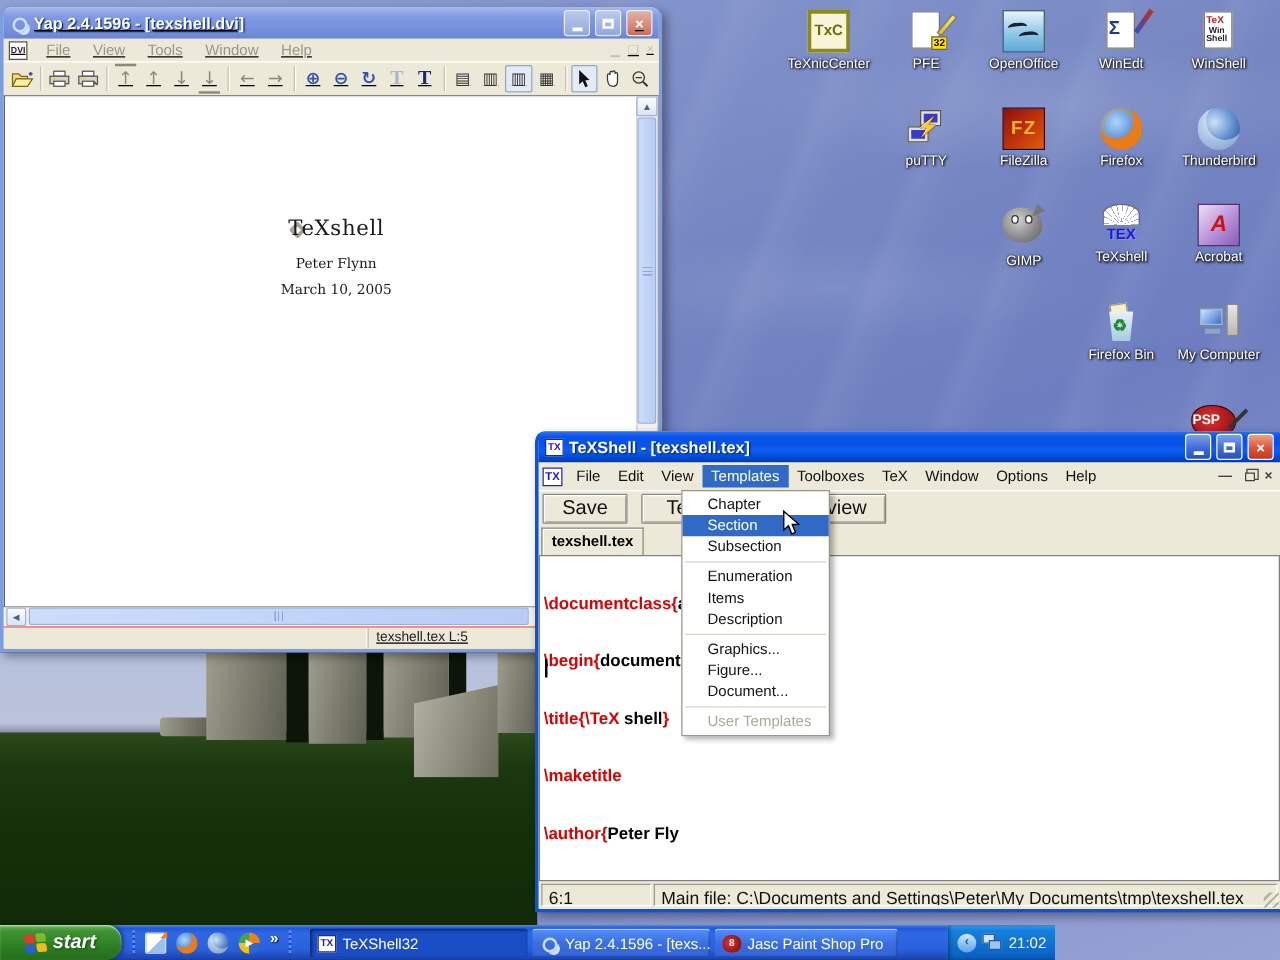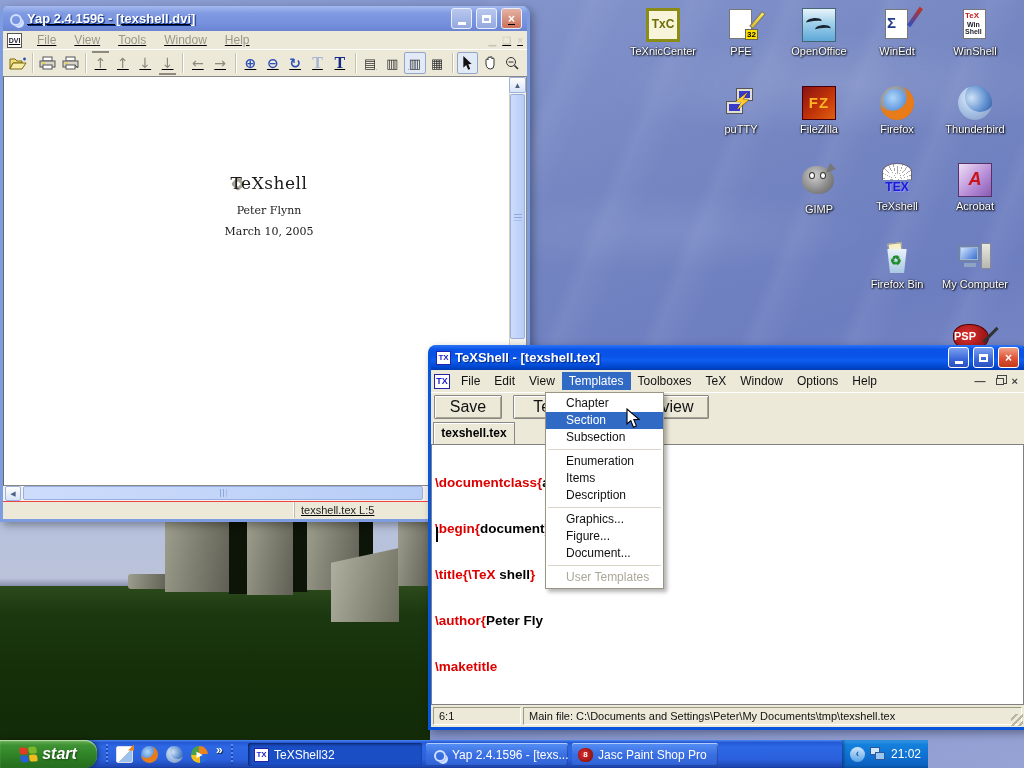--- a/index.html
+++ b/index.html
@@ -146,36 +146,36 @@
     box-shadow:inset 1px 1px 0 #fff, inset -1px -1px 0 #a9a590; font-size:16px; color:#111; text-align:center; line-height:22px; }
   .ts-tabrow { position:relative; height:24px; background:#ece9d8; }
   .ts-tab { position:absolute; left:2px; top:2px; width:82px; height:22px; background:#ece9d8; border:1px solid #888;
     border-bottom:none; box-shadow:inset 1px 1px 0 #fff; font-weight:bold; font-size:12px; text-align:center; line-height:20px; }
   .ts-editor { position:relative; height:261px; background:#fff; border:1px solid #808080; overflow:hidden;
     font-weight:bold; font-size:13.5px; letter-spacing:0; white-space:pre; }
   .ed-line { height:16px; line-height:16px; padding-left:3px; }
   .ed-line .cmd { color:#dd0000; }
   .ed-line .txt { color:#000; }
   .caret { position:absolute; left:4px; top:82px; width:2px; height:15px; background:#000; }
-  .stat-ts { height:22px; display:flex; gap:2px; padding:2px; background:#ece9d8; font-size:11px; color:#111; }
+  .stat-ts { height:22px; display:flex; gap:2px; padding:2px; background:#ece9d8; font-size:14px; color:#111; }
   .spanel { border:1px solid; border-color:#9d9a84 #fff #fff #9d9a84; padding:2px 5px; white-space:nowrap; overflow:hidden; }
   .spanel.p-pos { width:88px; }
   .spanel.p-main { flex:1; }
   .grip { position:absolute; right:1px; bottom:1px; width:12px; height:12px;
     background:repeating-linear-gradient(135deg,transparent 0 3px,#b8b4a0 3px 5px); }
 
   
   .dropdown { position:absolute; left:114px; top:47px; width:119px; background:#fff; border:1px solid #9a9683; box-shadow:3px 3px 4px rgba(0,0,0,.3); z-index:30; padding:2px 0; }
   .dd-item { height:17px; line-height:17px; font-size:12px; color:#111; padding-left:20px; }
   .dd-item.sel { background:#316ac5; color:#fff; }
   .dd-item.disabled { color:#aca899; }
   .dd-sep { height:1px; background:#d9d5c9; margin:3px 2px; }
 
   
-  #taskbar { position:absolute; left:0; top:740px; width:928px; height:28px; z-index:50;
+  #taskbar { position:absolute; left:0; top:740px; width:844px; height:28px; z-index:50;
     background:linear-gradient(180deg,#4b86f2 0%,#2458d4 9%,#2e68e4 24%,#2a60dd 70%,#1c44ae 97%,#15379a 100%); }
   #start-btn { position:absolute; left:0; top:0; width:97px; height:28px; border-radius:0 12px 12px 0;
     background:linear-gradient(180deg,#71b45e 0%,#3f9334 18%,#2f8226 55%,#27701f 90%);
     box-shadow:inset 0 1px 1px #b8e0a8, 2px 0 4px rgba(0,0,0,.4); display:flex; align-items:center; justify-content:center; gap:5px; }
   #start-btn .s-txt { color:#fff; font-weight:bold; font-style:italic; font-size:16px; text-shadow:1px 1px 2px #1c4a14; }
   .flag { width:17px; height:15px; transform:rotate(-6deg); display:grid; grid-template-columns:8px 8px; grid-template-rows:7px 7px; gap:1px; }
   .flag i { border-radius:1px 3px 1px 3px; }
   .flag .f1{background:#e23c26;} .flag .f2{background:#7db828;} .flag .f3{background:#2a5fd8;} .flag .f4{background:#f2bc1e;}
   .ql { position:absolute; left:100px; top:0; height:28px; display:flex; align-items:center; gap:8px; padding:0 6px; }
   .ql-div { width:2px; height:20px; background:repeating-linear-gradient(180deg,#5d8cf0 0 2px,#1c46b0 2px 4px); }
@@ -486,22 +486,22 @@
   </div>
 
   <div class="ts-tabrow">
     <div class="ts-tab">texshell.tex</div>
   </div>
 
   <div class="ts-editor">
     <div class="ed-line"><span class="cmd">\documentclass{</span><span class="txt">a</span></div>
     <div class="ed-line"><span class="cmd">\begin{</span><span class="txt">document</span><span class="cmd">}</span></div>
     <div class="ed-line"><span class="cmd">\title{\TeX</span><span class="txt"> shell</span><span class="cmd">}</span></div>
+    <div class="ed-line"><span class="cmd">\maketitle</span></div>
     <div class="ed-line"><span class="cmd">\author{</span><span class="txt">Peter Fly</span></div>
-    <div class="ed-line"><span class="cmd">\maketitle</span></div>
     
     
     <div class="caret"></div>
   </div>
 
   <div class="stat-ts">
     <div class="spanel p-pos">6:1</div>
     <div class="spanel p-main">Main file: C:\Documents and Settings\Peter\My Documents\tmp\texshell.tex</div>
   </div>
   <div class="grip"></div>

